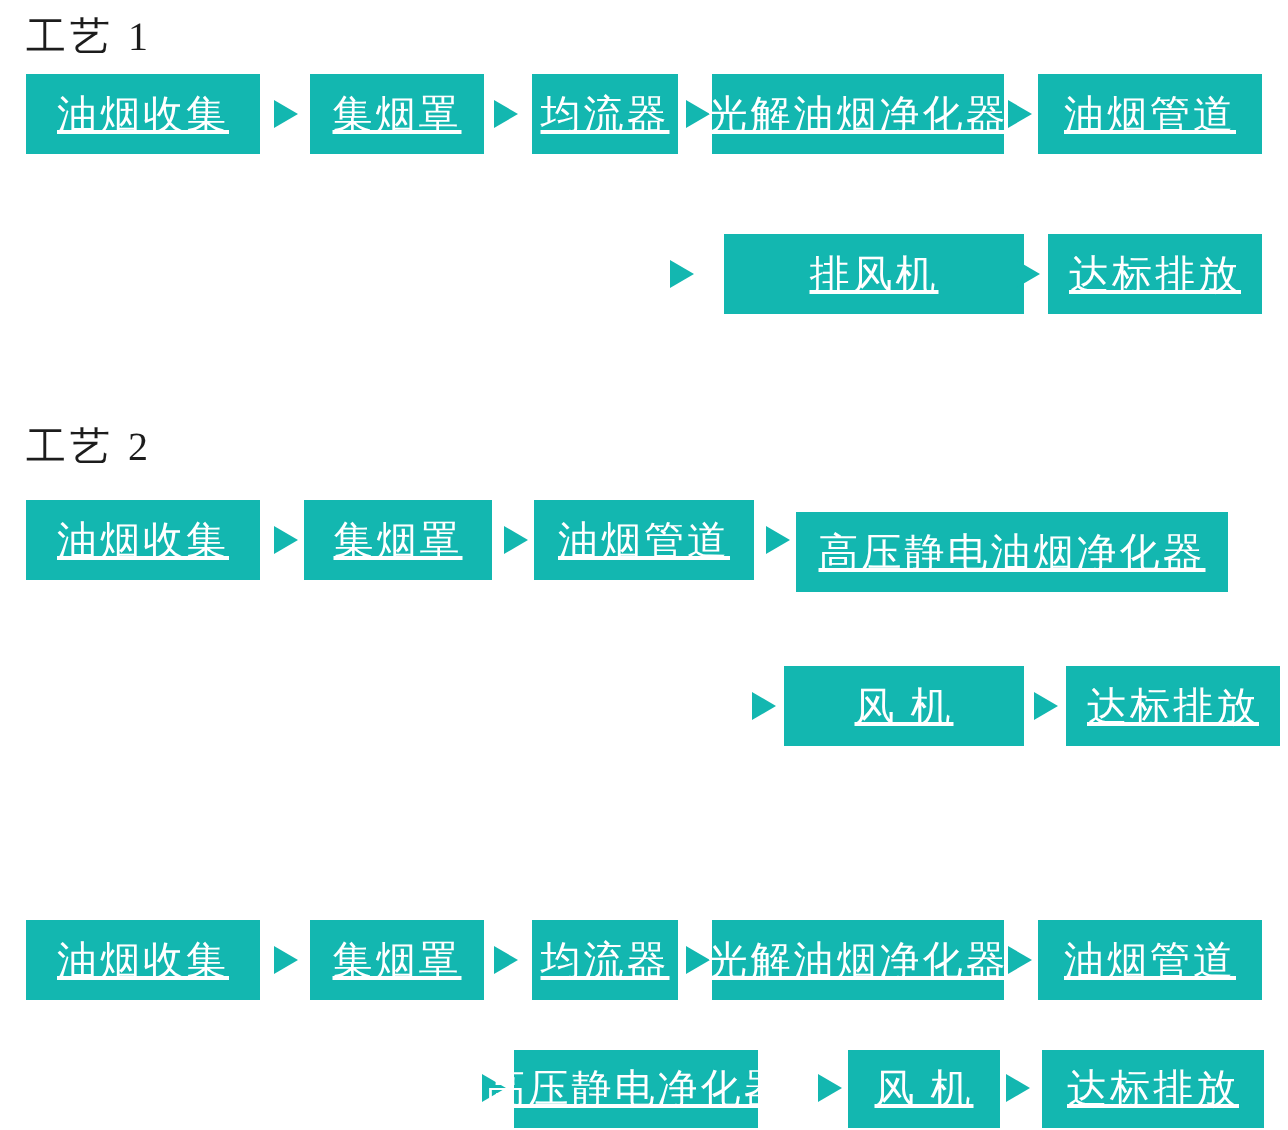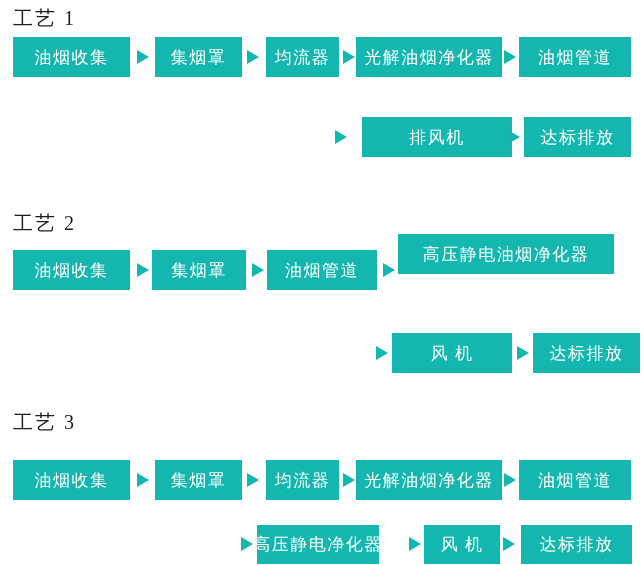--- a/index.html
+++ b/index.html
@@ -24,24 +24,25 @@
     white-space: pre;
   }
   .box {
     position: absolute;
     height: 40px;
     background: var(--accent, #13b7b0);
     color: #ffffff;
     display: flex;
     align-items: center;
     justify-content: center;
-    font-size: 17px;
+    font-size: 20px;
     letter-spacing: 1.5px;
     white-space: pre;
     box-sizing: border-box;
+    text-decoration: underline;
   }
   .arrow {
     position: absolute;
     width: 0;
     height: 0;
     border-left: 12px solid var(--accent, #13b7b0);
     border-top: 7px solid transparent;
     border-bottom: 7px solid transparent;
   }
 </style>
@@ -68,28 +69,27 @@
   <div class="box" style="left:524px; top:117px; width:107px">达标排放</div>
 
   <div class="section-title" style="top:210px">工艺 2</div>
 
   <div class="box" style="left:13px; top:250px; width:117px">油烟收集</div>
   <div class="arrow" style="left:137px; top:263px"></div>
   <div class="box" style="left:152px; top:250px; width:94px">集烟罩</div>
   <div class="arrow" style="left:252px; top:263px"></div>
   <div class="box" style="left:267px; top:250px; width:110px">油烟管道</div>
   <div class="arrow" style="left:383px; top:263px"></div>
-  <div class="box" style="left:398px; top:234px; width:216px">高压静电油烟净化器</div>
+  <div class="box" style="left:398px; top:256px; width:216px">高压静电油烟净化器</div>
 
   <div class="arrow" style="left:376px; top:346px"></div>
   <div class="box" style="left:392px; top:333px; width:120px">风 机</div>
   <div class="arrow" style="left:517px; top:346px"></div>
   <div class="box" style="left:533px; top:333px; width:107px">达标排放</div>
 
-  <div class="section-title" style="top:409px">工艺 3</div>
 
   <div class="box" style="left:13px; top:460px; width:117px">油烟收集</div>
   <div class="arrow" style="left:137px; top:473px"></div>
   <div class="box" style="left:155px; top:460px; width:87px">集烟罩</div>
   <div class="arrow" style="left:247px; top:473px"></div>
   <div class="box" style="left:266px; top:460px; width:73px">均流器</div>
   <div class="arrow" style="left:343px; top:473px"></div>
   <div class="box" style="left:356px; top:460px; width:146px">光解油烟净化器</div>
   <div class="arrow" style="left:504px; top:473px"></div>
   <div class="box" style="left:519px; top:460px; width:112px">油烟管道</div>

